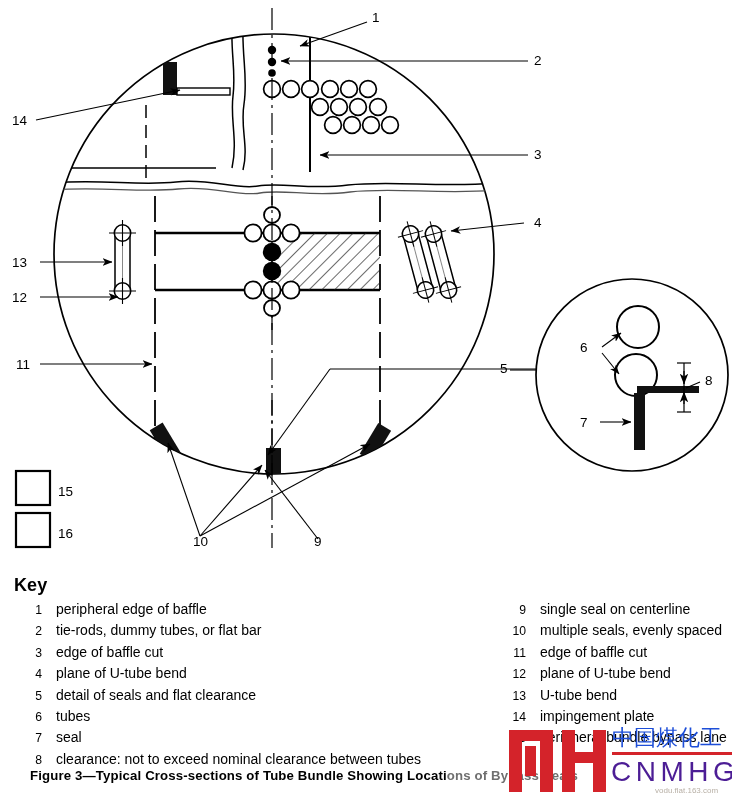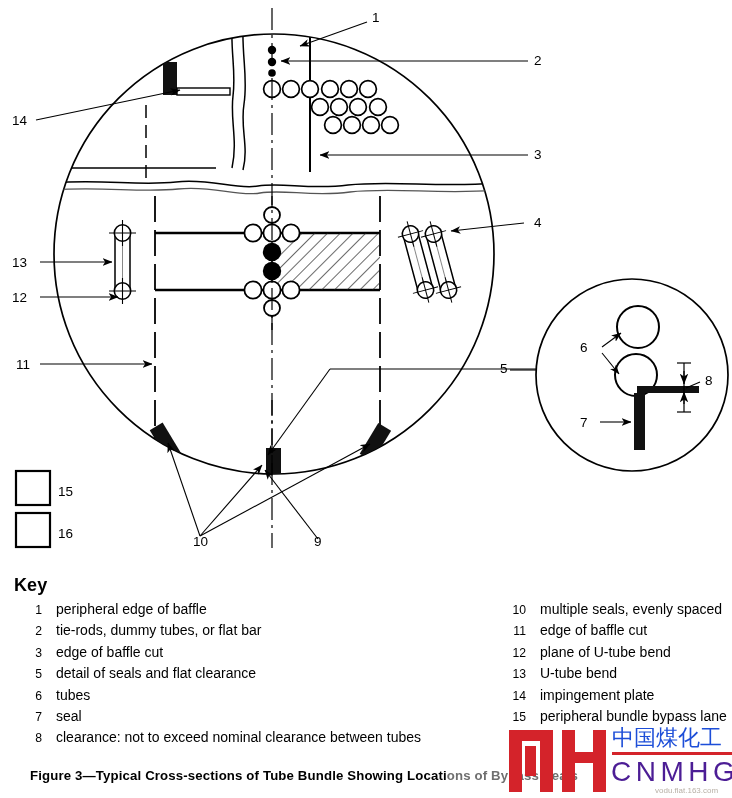--- a/index.html
+++ b/index.html
@@ -382,34 +382,40 @@
       <div class="key-row">
         <span class="key-num">1</span><span class="key-txt">peripheral edge of baffle</span>
       </div>
       <div class="key-row">
         <span class="key-num">2</span><span class="key-txt">tie-rods, dummy tubes, or flat bar</span>
       </div>
       <div class="key-row">
         <span class="key-num">3</span><span class="key-txt">edge of baffle cut</span>
       </div>
       <div class="key-row">
+        <span class="key-num">4</span><span class="key-txt">plane of U-tube bend</span>
+      </div>
+      <div class="key-row">
         <span class="key-num">5</span><span class="key-txt">detail of seals and flat clearance</span>
       </div>
       <div class="key-row">
         <span class="key-num">6</span><span class="key-txt">tubes</span>
       </div>
       <div class="key-row">
         <span class="key-num">7</span><span class="key-txt">seal</span>
       </div>
       <div class="key-row">
         <span class="key-num">8</span><span class="key-txt">clearance: not to exceed nominal clearance between tubes</span>
       </div>
     </div>
 
     <div class="key-col right">
+      <div class="key-row">
+        <span class="key-num">9</span><span class="key-txt">single seal on centerline</span>
+      </div>
       <div class="key-row">
         <span class="key-num">10</span><span class="key-txt">multiple seals, evenly spaced</span>
       </div>
       <div class="key-row">
         <span class="key-num">11</span><span class="key-txt">edge of baffle cut</span>
       </div>
       <div class="key-row">
         <span class="key-num">12</span><span class="key-txt">plane of U-tube bend</span>
       </div>
       <div class="key-row">

